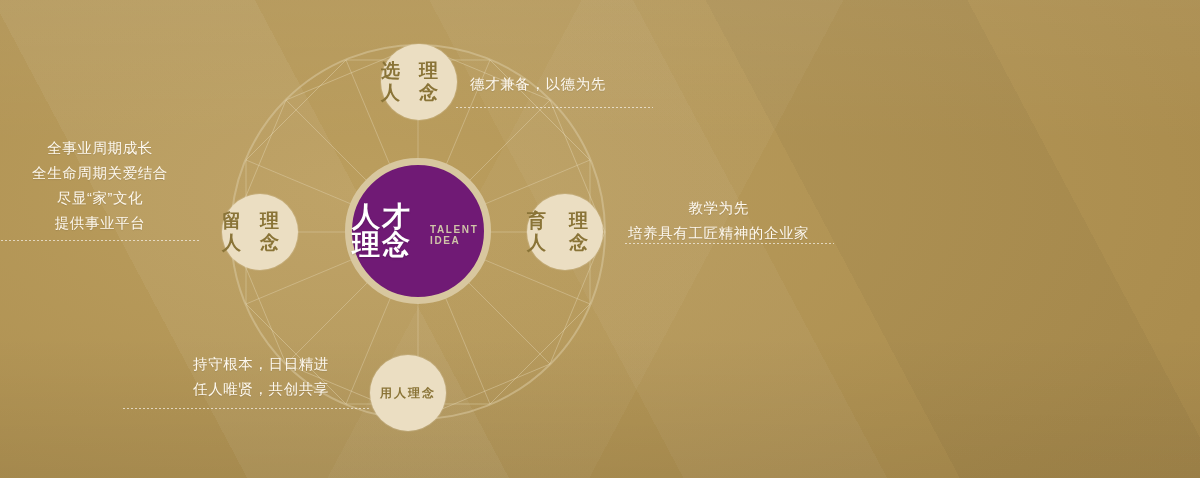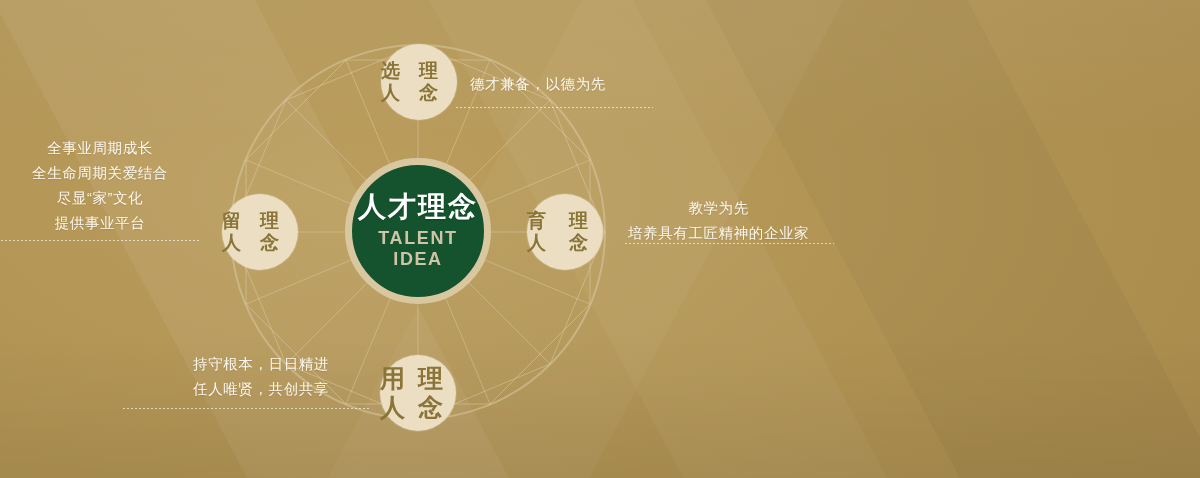--- a/index.html
+++ b/index.html
@@ -78,49 +78,48 @@
     justify-content: center;
     color: #8a7437;
     font-weight: bold;
     letter-spacing: 2px;
     line-height: 1.18;
     box-shadow: 0 0 0 1px rgba(255,255,255,0.12);
   }
   .node span { display: block; }
   .node-top    { left: 381px; top: 44px;  width: 76px; height: 76px; font-size: 19px; }
   .node-right  { left: 527px; top: 194px; width: 76px; height: 76px; font-size: 19px; gap: 8px; }
-  .node-bottom { left: 380px; top: 355px; width: 76px; height: 76px; font-size: 25px; justify-content: center; }
+  .node-bottom { left: 370px; top: 355px; width: 76px; height: 76px; font-size: 12px; justify-content: center; }
   .node-left   { left: 222px; top: 194px; width: 76px; height: 76px; font-size: 19px; }
 
   
   #center-circle {
     position: absolute;
     left: 345px; top: 158px;
     width: 146px; height: 146px;
     border-radius: 50%;
-    background: #14532d;
+    background: #701a75;
     border: 7px solid #d8c79f;
     box-sizing: border-box;
     display: flex;
-    flex-direction: column;
+    flex-direction: row;
     align-items: center;
     justify-content: center;
-    text-align: center;
   }
   #center-circle .cn {
     color: #ffffff;
     font-size: 28px;
     font-weight: bold;
     letter-spacing: 2px;
     line-height: 1;
     text-shadow: 0 1px 2px rgba(0,0,0,0.18);
   }
   #center-circle .en {
     color: #cfc4a8;
-    font-size: 18px;
+    font-size: 10px;
     font-weight: bold;
     letter-spacing: 1.6px;
     margin-top: 7px;
   }
 
   
   .caption {
     position: absolute;
     color: #fdf8ef;
     font-size: 14.5px;

